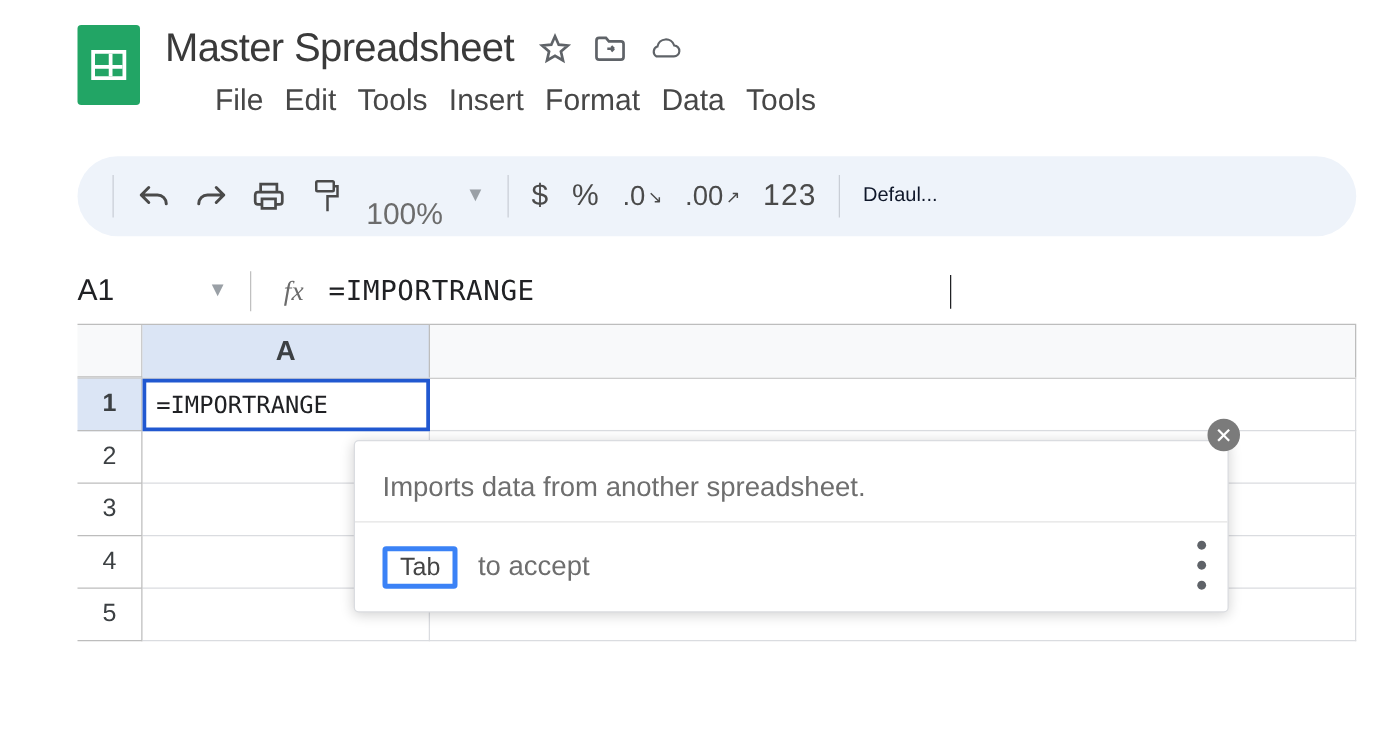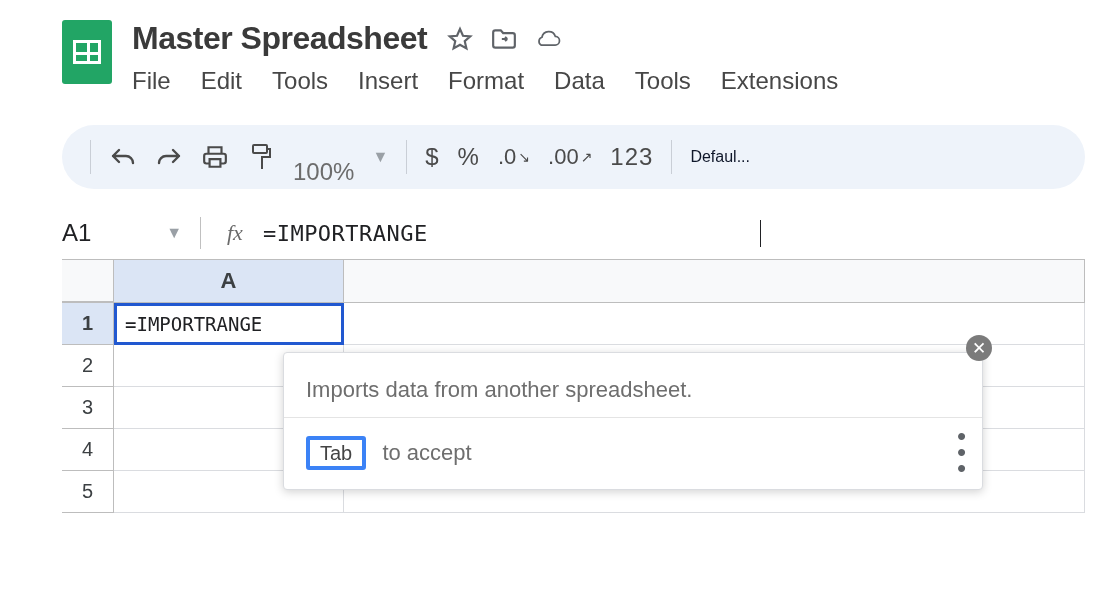--- a/index.html
+++ b/index.html
@@ -20,24 +20,24 @@
   .doc-icon-grid {
     width: 28px; height: 24px; border: 3px solid #fff; position: relative;
   }
   .doc-icon-grid::before, .doc-icon-grid::after {
     content:""; position:absolute; background:#fff;
   }
   .doc-icon-grid::before { left:0; right:0; top:9px; height:3px; }
   .doc-icon-grid::after  { top:0; bottom:0; left:11px; width:3px; }
   .title-block { display:flex; flex-direction:column; }
   .title-line { display:flex; align-items:center; gap:20px; }
-  .title { font-size: 32px; font-weight: 700; color:#3a3a3a; letter-spacing:-0.5px; }
+  .title { font-size: 32px; font-weight: 400; color:#3a3a3a; letter-spacing:-0.5px; }
   .title-icons { display:flex; align-items:center; gap:18px; color:#5f6368; }
   .ti { width:26px; height:26px; display:flex; align-items:center; justify-content:center; }
-  .menu-bar { display:flex; gap:30px; margin-top:10px; }
+  .menu-bar { display:flex; gap:17px; margin-top:10px;margin-left:40px; }
   .menu-item { font-size: 24px; color:#474747; cursor:pointer; }
   
   .toolbar {
     margin-top: 30px; height: 64px; border-radius: 32px; background:#eef3fa;
     display:flex; align-items:center; gap:18px; padding: 0 28px; color:#4a4a4a;
   }
   .tb-sep { width:1px; height:34px; background:#c9ced6; }
   .tb-btn { width:28px; height:28px; display:flex; align-items:center; justify-content:center; cursor:pointer; }
   .tb-text { font-size:24px; color:#6c6c6c;margin-top:30px; }
   .tb-caret { font-size:16px; color:#9aa0a6; }
@@ -132,21 +132,20 @@
       </div>
     </div>
     <div class="menu-bar">
       <span class="menu-item">File</span>
       <span class="menu-item">Edit</span>
       <span class="menu-item">Tools</span>
       <span class="menu-item">Insert</span>
       <span class="menu-item">Format</span>
       <span class="menu-item">Data</span>
       <span class="menu-item">Tools</span>
-      <span class="menu-item">Extensions</span>
     </div>
   </div>
 </div>
 
 <div class="toolbar">
   <div class="tb-sep"></div>
   <span class="tb-btn">
     <svg width="26" height="22" viewBox="0 0 26 22" fill="none" stroke="#4a4a4a" stroke-width="2.4" stroke-linecap="round">
           <path d="M9 4 3 10m0 0 6 6M3 10h13a7 7 0 0 1 7 7"></path>
         </svg>

